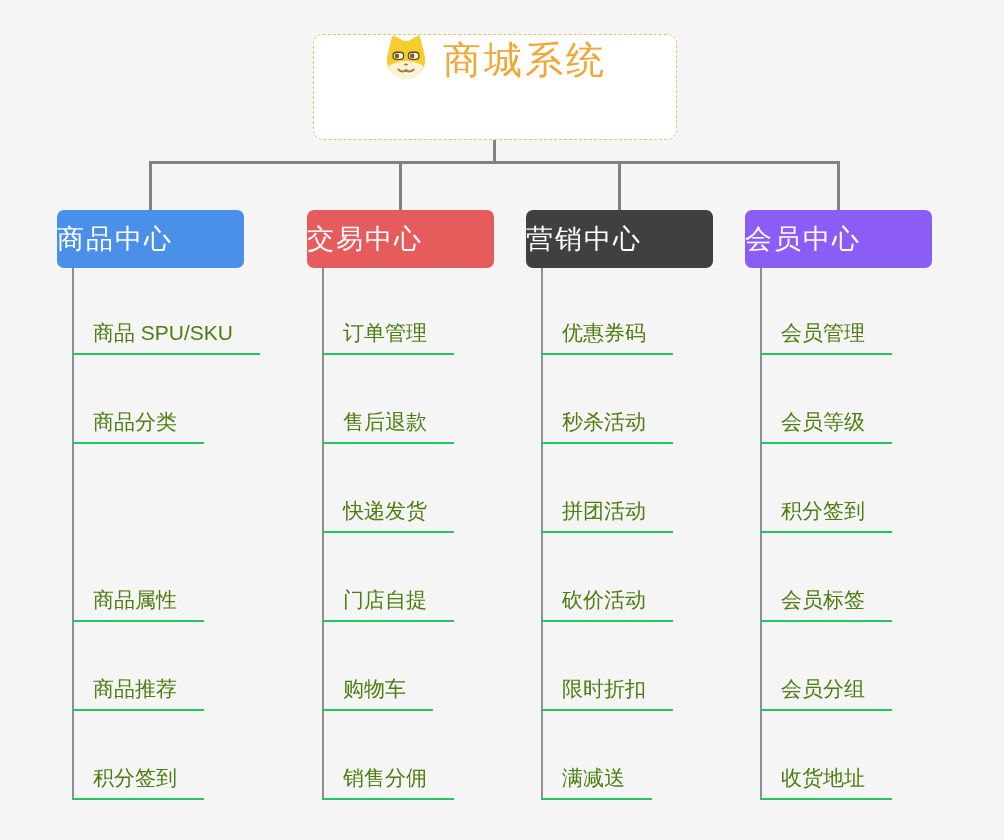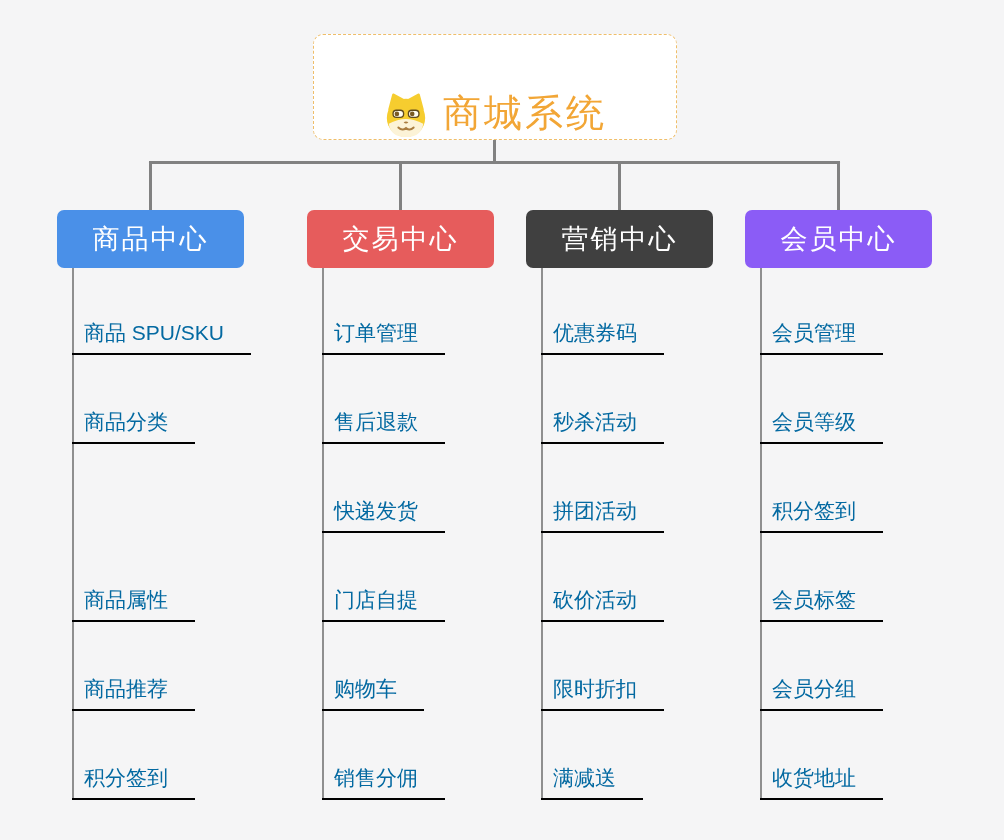--- a/index.html
+++ b/index.html
@@ -14,21 +14,21 @@
     overflow:hidden;
   }
 
   
   .root-node{
     position:absolute;left:313px;top:34px;width:364px;height:106px;
     background:#ffffff;
     border:1px dashed #efbe6a;
     border-radius:10px;
     box-sizing:border-box;
-    display:flex;align-items:flex-end;justify-content:center;
+    display:flex;align-items:flex-start;justify-content:center;
     gap:14px;
     cursor:pointer;
   }
   .root-title{
     font-size:38px;
     letter-spacing:3px;
     color:#f2a636;
   }
   .doge-icon{width:46px;height:46px;flex:0 0 auto;}
 
@@ -40,36 +40,36 @@
   .d0{left:149px}.d1{left:399px}.d2{left:618px}.d3{left:837px}
 
   
   .branch{position:absolute;top:210px;width:250px;height:600px;}
   .b0{left:57px}.b1{left:307px}.b2{left:526px}.b3{left:745px}
 
   .branch-header{
     position:absolute;left:0;top:0;
     width:187px;height:58px;
     border-radius:7px;
-    display:flex;align-items:center;justify-content:center;
+    display:flex;align-items:center;
     font-size:27px;color:#ffffff;letter-spacing:2px;
     cursor:pointer;
   }
 
   .trunk{
     position:absolute;left:15px;top:58px;
     width:2px;height:532px;
     background:#8f8f8f;
   }
 
   .item{
     position:absolute;left:15px;
-    padding:0 27px 8px 12px;
-    border-bottom:2px solid #000000;
-    font-size:21px;color:#0369a1;
+    padding:0 27px 8px 21px;
+    border-bottom:2px solid #22c55e;
+    font-size:21px;color:#4d7c0f;
     line-height:24px;
     white-space:nowrap;
     cursor:pointer;
   }
   .r0{top:111px}.r1{top:200px}.r2{top:289px}.r3{top:378px}.r4{top:467px}.r5{top:556px}
 </style>
 </head>
 <body>
 
 <div class="canvas">

